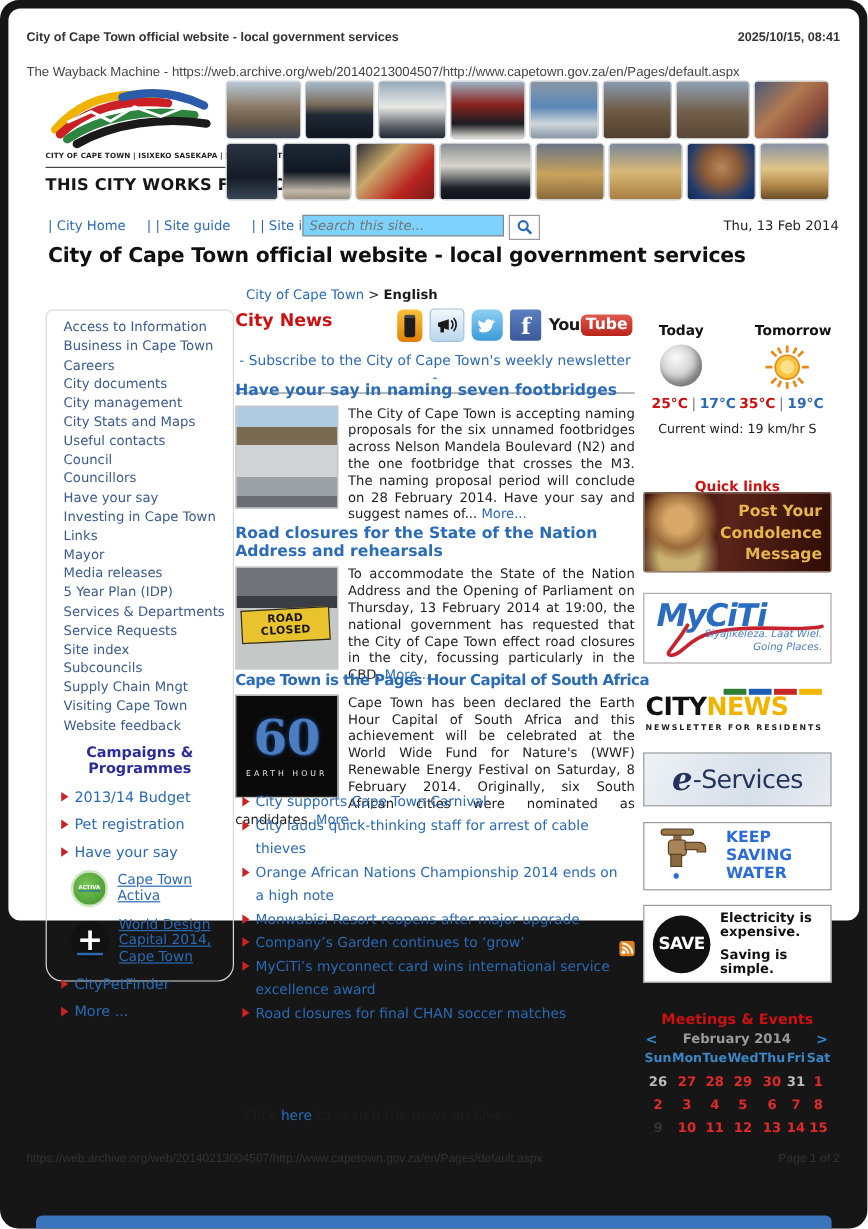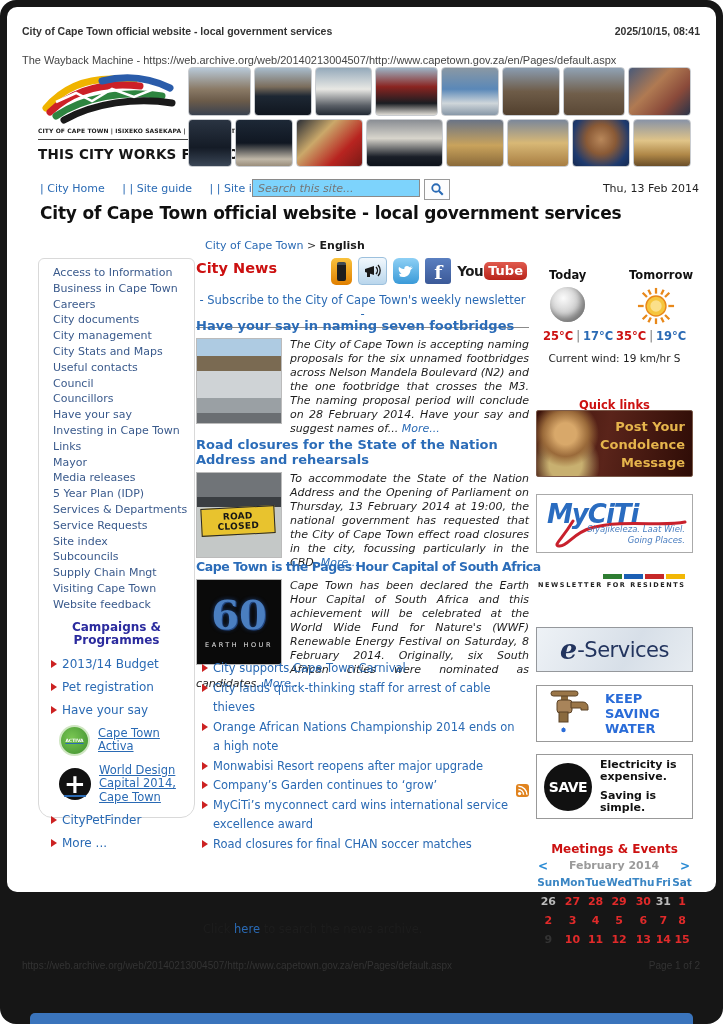--- a/index.html
+++ b/index.html
@@ -1,18 +1,18 @@
 <!DOCTYPE html>
 <html><head>
 <meta charset="utf-8">
 <style>
   html,body{margin:0;padding:0;background:#fff;}
   .page{position:relative;width:723px;height:1024px;background:#161616;border-radius:16px;overflow:hidden;
         font-family:"DejaVu Sans",sans-serif;}
-  .sheet{position:absolute;left:7px;top:7px;width:709px;height:885px;background:#fff;border-radius:10px;}
+  .sheet{position:absolute;left:7px;top:7px;width:709px;height:760px;background:#fff;border-radius:10px;}
   
   .phdr{position:absolute;left:15px;right:16px;top:18px;display:flex;justify-content:space-between;
         font-family:"Liberation Sans",sans-serif;font-size:10.5px;font-weight:600;color:#333;}
   .wayback{position:absolute;left:15px;top:47px;font-family:"Liberation Sans",sans-serif;font-size:11px;color:#454545;}
   .pftr{position:absolute;left:15px;right:16px;top:953px;display:flex;justify-content:space-between;
         font-family:"Liberation Sans",sans-serif;font-size:10px;color:#333;}
   
   .masthead{position:absolute;left:31px;top:63px;width:150px;height:102px;}
   .swoosh{position:absolute;left:2px;top:0px;}
   .orgline{position:absolute;left:0;top:57px;width:150px;font-size:6px;font-weight:bold;color:#222;
@@ -89,21 +89,21 @@
   .icYt{display:flex;align-items:center;cursor:pointer;}
   .icYt .you{color:#1a1a1a;font-weight:bold;font-size:13.5px;letter-spacing:-.5px;}
   .icYt .tube{background:linear-gradient(180deg,#e05a4e,#b8241a);color:#fff;font-weight:bold;font-size:13px;
               border-radius:5px;padding:1px 4px 2px;margin-left:1px;}
   .subscribe{position:absolute;left:0;top:286px;width:100%;text-align:center;font-size:11.5px;color:#2a6ab4;
              border-bottom:1px solid #8a8a8a;padding-bottom:6px;cursor:pointer;}
   .art{position:absolute;left:0;width:100%;}
   .artT{margin:0 0 5px 0;font-size:13px;font-weight:bold;color:#2b6cb8;line-height:15px;cursor:pointer;}
   .nowrapT{white-space:nowrap;font-size:12.5px;letter-spacing:-.45px;}
   .thumb{float:left;width:86px;height:86px;margin-right:8px;border:1px solid #bbb;box-sizing:border-box;position:relative;overflow:hidden;}
-  .artB{font-size:11px;line-height:14px;color:#1d1d1d;text-align:justify;font-style:italic;}
+  .artB{font-size:11px;line-height:14px;color:#1d1d1d;text-align:justify;}
   .artB a{color:#2a6ab4;text-decoration:none;cursor:pointer;}
   .th1{background:linear-gradient(180deg,#aecbe2 0 20%,#7a6a52 20% 38%,#cfd3d6 38% 70%,#9aa0a4 70% 88%,#6a6e72 88% 100%);}
   .th2{background:linear-gradient(180deg,#707478 0 28%,#3a3e42 28% 40%,#c4c8c7 40% 100%);}
   .sign{position:absolute;left:4px;top:34px;width:72px;transform:rotate(-3deg);background:#e8c32e;color:#161616;
         font-size:9px;font-weight:bold;text-align:center;padding:3px 0;border:1px solid #2a2a2a;letter-spacing:.3px;}
   .th3{background:#0a0a0a;display:flex;flex-direction:column;align-items:center;justify-content:center;}
   .sixty{font-size:40px;font-weight:bold;line-height:40px;color:#4a7ec0;
          text-shadow:0 0 4px #1e3f78, 1px 1px 0 #254b86;font-family:"DejaVu Serif",serif;}
   .ehlbl{margin-top:6px;color:#e8e8e8;font-size:6.5px;letter-spacing:2.5px;}
   .newslinks{position:absolute;left:2px;top:648px;list-style:none;margin:4px;padding:0;}
@@ -475,20 +475,21 @@
         </div>
       </div>
 
       <div class="bn citynews">
         <div class="cnstripes">
           <i style="background:#2e7d32"></i>
             <i style="background:#1b5fb4"></i>
             <i style="background:#c62828"></i>
             <i style="background:#f2b705"></i>
         </div>
+        <div class="cnword"><span class="c1">CITY</span><span class="c2">NEWS</span></div>
         <div class="cnsub">NEWSLETTER FOR RESIDENTS</div>
       </div>
 
       <div class="bn eserv">
         <span class="e">e</span>
           <span class="rest">-Services</span>
       </div>
 
       <div class="bn water">
         <svg width="62" height="50" viewBox="0 0 62 50">

